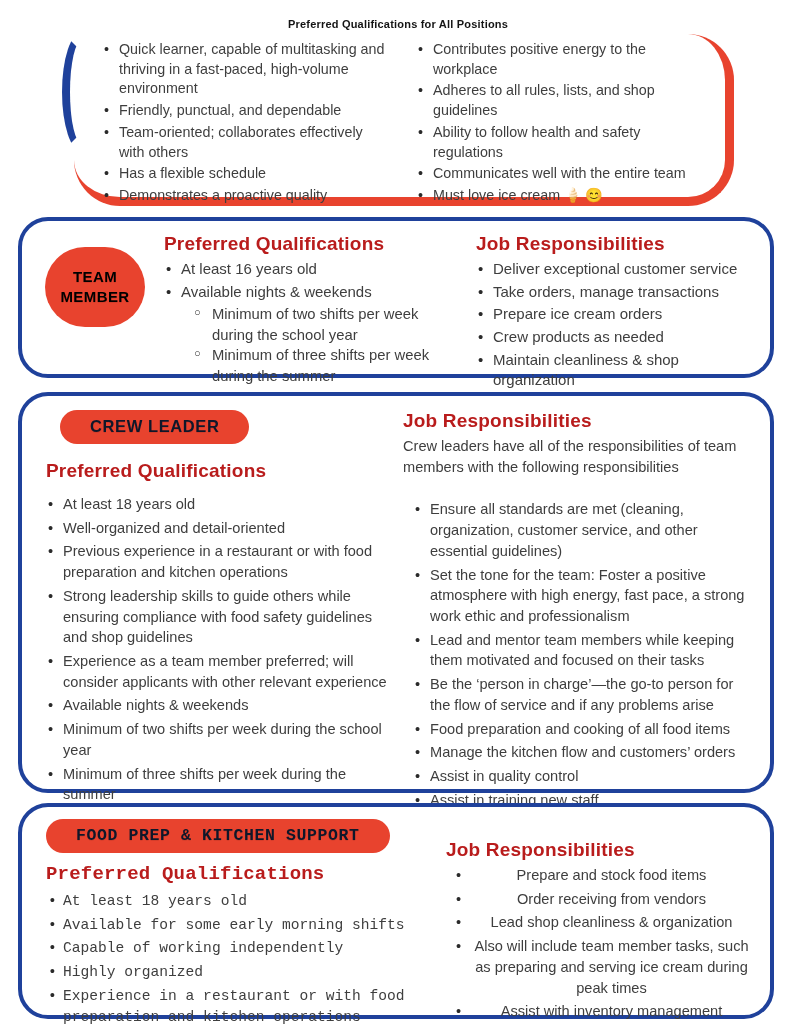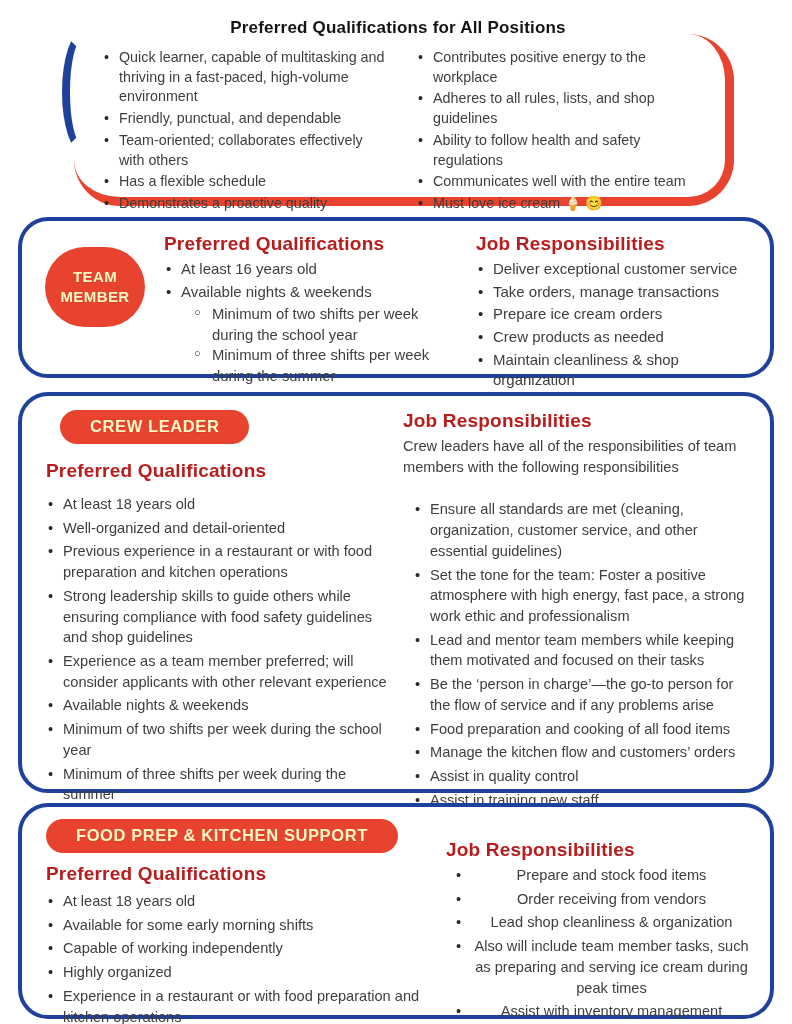--- a/index.html
+++ b/index.html
@@ -30,21 +30,21 @@
     position: absolute;
     left: 0; top: 22px;
     width: 40px; height: 120px;
     border: 8px solid transparent;
     border-left: 8px solid var(--blue);
     border-radius: 50%;
     pointer-events: none;
   }
   .top-title {
     text-align: center;
-    font-size: 17px;
+    font-size: 11px;
     font-weight: bold;
     color: #141414;
     padding-top: 8px;
     letter-spacing: .2px;
   }
   .top-cols {
     display: flex;
     padding: 10px 30px 0 40px;
     gap: 26px;
   }
@@ -78,37 +78,37 @@
     margin: 0 18px;
     border: 4px solid var(--blue);
     border-radius: 30px;
     background: #ffffff;
     position: relative;
   }
 
   
   .badge-blob {
     background: var(--red);
-    color: #fef9c3;
+    color: #000000;
     font-weight: bold;
     text-align: center;
     width: 100px; height: 80px;
     border-radius: 42px;
     display: flex;
     align-items: center;
     justify-content: center;
     font-size: 15px;
     line-height: 1.35;
     letter-spacing: .4px;
     text-shadow: 0 1px 0 rgba(0,0,0,.08);
   }
   .badge-pill {
     display: inline-block;
     background: var(--red);
-    color: #fef9c3;
+    color: #0f172a;
     font-weight: bold;
     font-size: 16.5px;
     letter-spacing: .6px;
     padding: 7px 30px 8px 30px;
     border-radius: 24px;
     text-shadow: 0 1px 0 rgba(0,0,0,.08);
     white-space: nowrap;
   }
 
   
@@ -159,21 +159,21 @@
   .crew-right ul.bullets { padding-left: 10px; }
 
   
   .food-box {
     margin-top: 10px;
     height: 216px;
     display: flex;
     padding: 10px 18px 8px 24px;
     gap: 10px;
   }
-  .food-left { flex: 0 0 390px; }
+  .food-left { flex: 0 0 390px; font-family: Liberation Mono, monospace; }
   .food-right { flex: 1; padding-top: 22px; }
   .food-badge-wrap { margin: 2px 0 10px 0; }
   .food-left .col-heading { margin-bottom: 6px; }
   .food-left ul.bullets li, .food-right ul.bullets li { font-size: 14.6px; line-height: 1.42; margin-bottom: 3px; }
   .food-right ul.bullets { padding-left: 8px; text-align: center; }
 </style>
 </head>
 <body>
 
 <div class="page">

